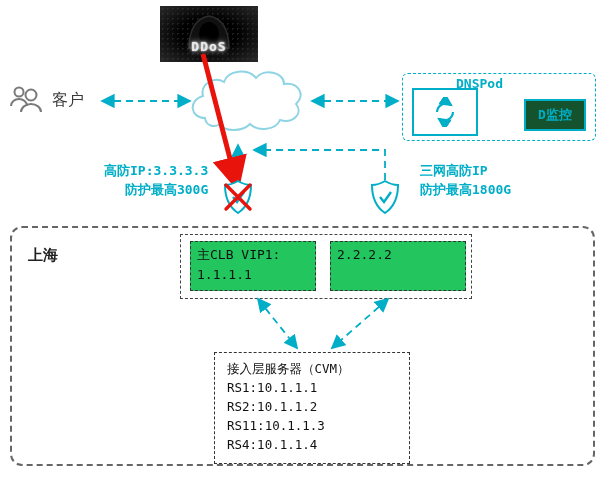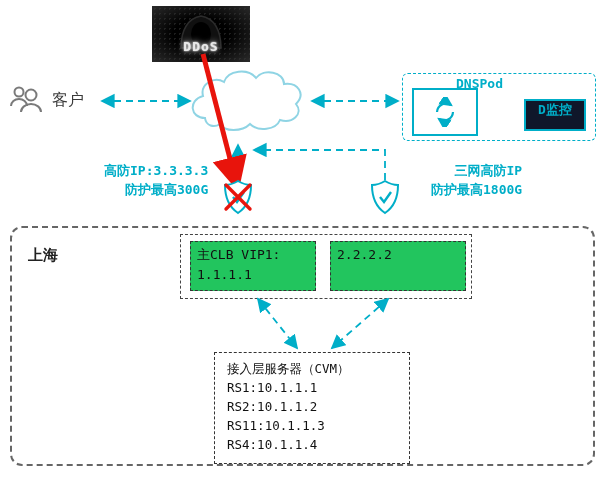--- a/index.html
+++ b/index.html
@@ -3,48 +3,48 @@
 <meta charset="utf-8">
 <style>
   html,body{margin:0;padding:0;background:#fff;}
   .canvas{
     position:relative;width:607px;height:477px;background:#fff;overflow:hidden;
     font-family:"DejaVu Sans Mono","Liberation Mono",monospace;
   }
   .abs{position:absolute;}
   
   .ddos-img{
-    left:152px;top:6px;width:98px;height:56px;
+    left:160px;top:6px;width:98px;height:56px;
     background:radial-gradient(ellipse at center,#000 40%,#2b2b2b 100%);
     display:flex;align-items:flex-end;justify-content:center;
   }
   .ddos-img .dots{
     position:absolute;inset:0;
     background-image:radial-gradient(#3a3a3a 1px,transparent 1px);
     background-size:5px 5px;opacity:.5;
   }
   .ddos-label{
     position:relative;color:#e8e8e8;font-weight:bold;font-size:13px;
     letter-spacing:1px;margin-bottom:8px;text-shadow:0 0 6px #fff,0 0 2px #fff;
   }
   
   .cyan-text{color:#00aec8;font-weight:bold;font-size:13px;line-height:19px;}
   .customer-label{left:52px;top:90px;font-size:16px;font-weight:normal;color:#3a3a3a;}
   .internet-label{left:208px;top:96px;width:82px;text-align:center;
     color:#1f3b73;font-weight:bold;font-size:13px;}
   .left-shield-text{left:104px;top:161px;text-align:right;}
-  .right-shield-text{left:420px;top:161px;text-align:right;margin-left:11px;}
+  .right-shield-text{left:420px;top:161px;text-align:left;}
   
   .dnspod-box{left:402px;top:73px;width:192px;height:66px;
     border:1.5px dashed #00aec8;border-radius:6px;background:#fff;}
   .dnspod-label{left:456px;top:76px;color:#00aec8;font-weight:bold;font-size:13px;}
   .sync-box{left:412px;top:88px;width:62px;height:44px;border:2px solid #00aec8;
     background:#fff;display:flex;align-items:center;justify-content:center;}
   .monitor-box{left:524px;top:99px;width:58px;height:28px;border:2px solid #00aec8;
-    background:#0f172a;display:flex;justify-content:center;
+    background:#14532d;display:flex;align-items:center;justify-content:center;
     color:#00aec8;font-weight:bold;font-size:13px;}
   
   .region-box{left:10px;top:226px;width:581px;height:236px;
     border:2px dashed #666;border-radius:12px;background:transparent;}
   .region-label{left:28px;top:246px;font-size:15px;font-weight:bold;color:#222;}
   .clb-group{left:180px;top:234px;width:290px;height:63px;border:1.5px dashed #444;}
   .clb-box{border:1.5px dashed #333;background:#22c55e;color:#111;font-size:13px;
     line-height:20px;padding:3px 6px;}
   .clb-primary{left:190px;top:241px;width:112px;height:42px;}
   .clb-backup{left:330px;top:241px;width:122px;height:42px;}

